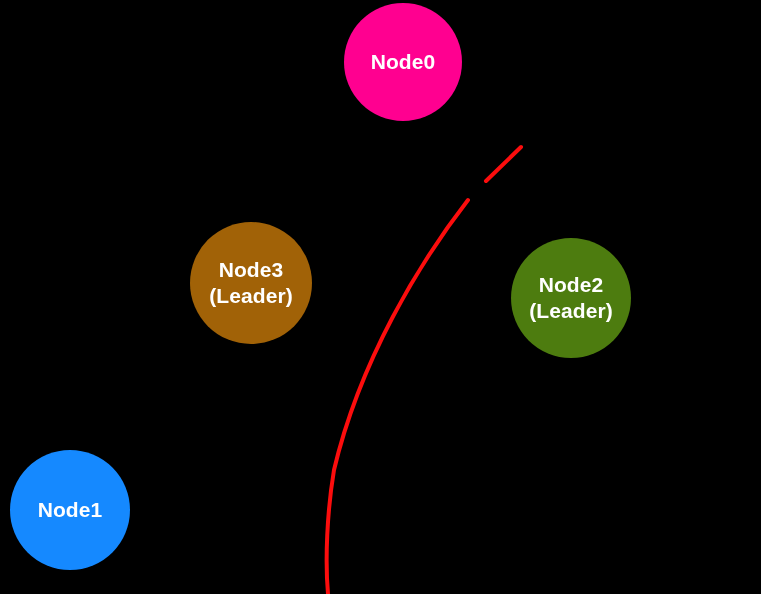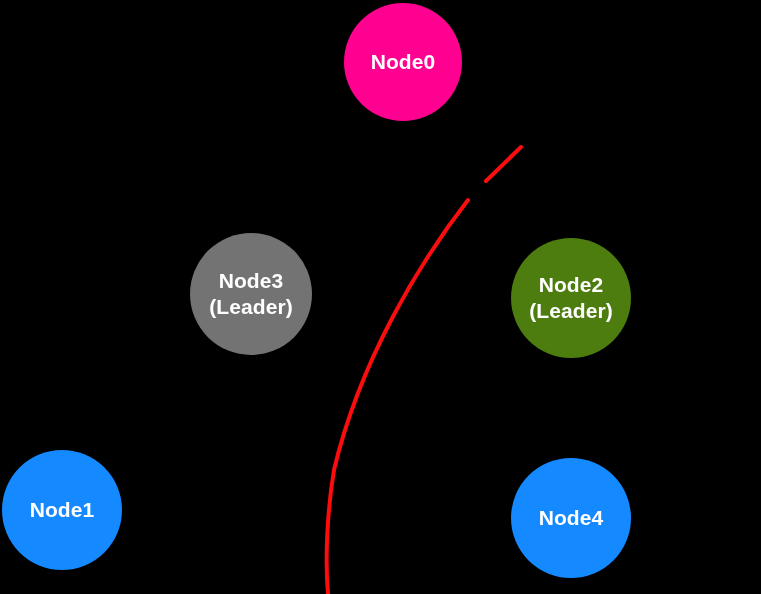--- a/index.html
+++ b/index.html
@@ -54,31 +54,28 @@
 
   <svg class="partition-svg" viewBox="0 0 761 594" xmlns="http://www.w3.org/2000/svg">
     <path id="partition-seg-0" fill="none" stroke-linecap="round" d="M 521 147 L 486 181" stroke="#fc0d0d" stroke-width="4"></path>
     <path id="partition-seg-1" fill="none" stroke-linecap="round" d="M 468 200 C 420 262 360 360 334 470 C 327 512 325 560 328 594" stroke="#fc0d0d" stroke-width="4"></path>
   </svg>
 
   <div class="node" id="n0" style="left: 344px; top: 3px; width: 118px; height: 118px; background: rgb(255, 0, 144); color: rgb(255, 255, 255);">
     <span class="line">Node0</span>
   </div>
 
-  <div class="node" id="n3" style="left: 190px; top: 233px; width: 122px; height: 122px; background: #737373; color: rgb(255, 255, 255);">
+  <div class="node" id="n3" style="left: 190px; top: 222px; width: 122px; height: 122px; background: #a16207; color: rgb(255, 255, 255);">
     <span class="line">Node3</span>
     <span class="line">(Leader)</span>
   </div>
 
   <div class="node" id="n2" style="left: 511px; top: 238px; width: 120px; height: 120px; background: #4d7c0f; color: rgb(255, 255, 255);">
     <span class="line">Node2</span>
     <span class="line">(Leader)</span>
   </div>
 
-  <div class="node" id="n1" style="left: 2px; top: 450px; width: 120px; height: 120px; background: rgb(21, 137, 255); color: rgb(255, 255, 255);">
+  <div class="node" id="n1" style="left: 10px; top: 450px; width: 120px; height: 120px; background: rgb(21, 137, 255); color: rgb(255, 255, 255);">
     <span class="line">Node1</span>
   </div>
 
-  <div class="node" id="n4" style="left: 511px; top: 458px; width: 120px; height: 120px; background: rgb(21, 137, 255); color: rgb(255, 255, 255);">
-    <span class="line">Node4</span>
-  </div>
 
 </div>
 
 </body></html>

